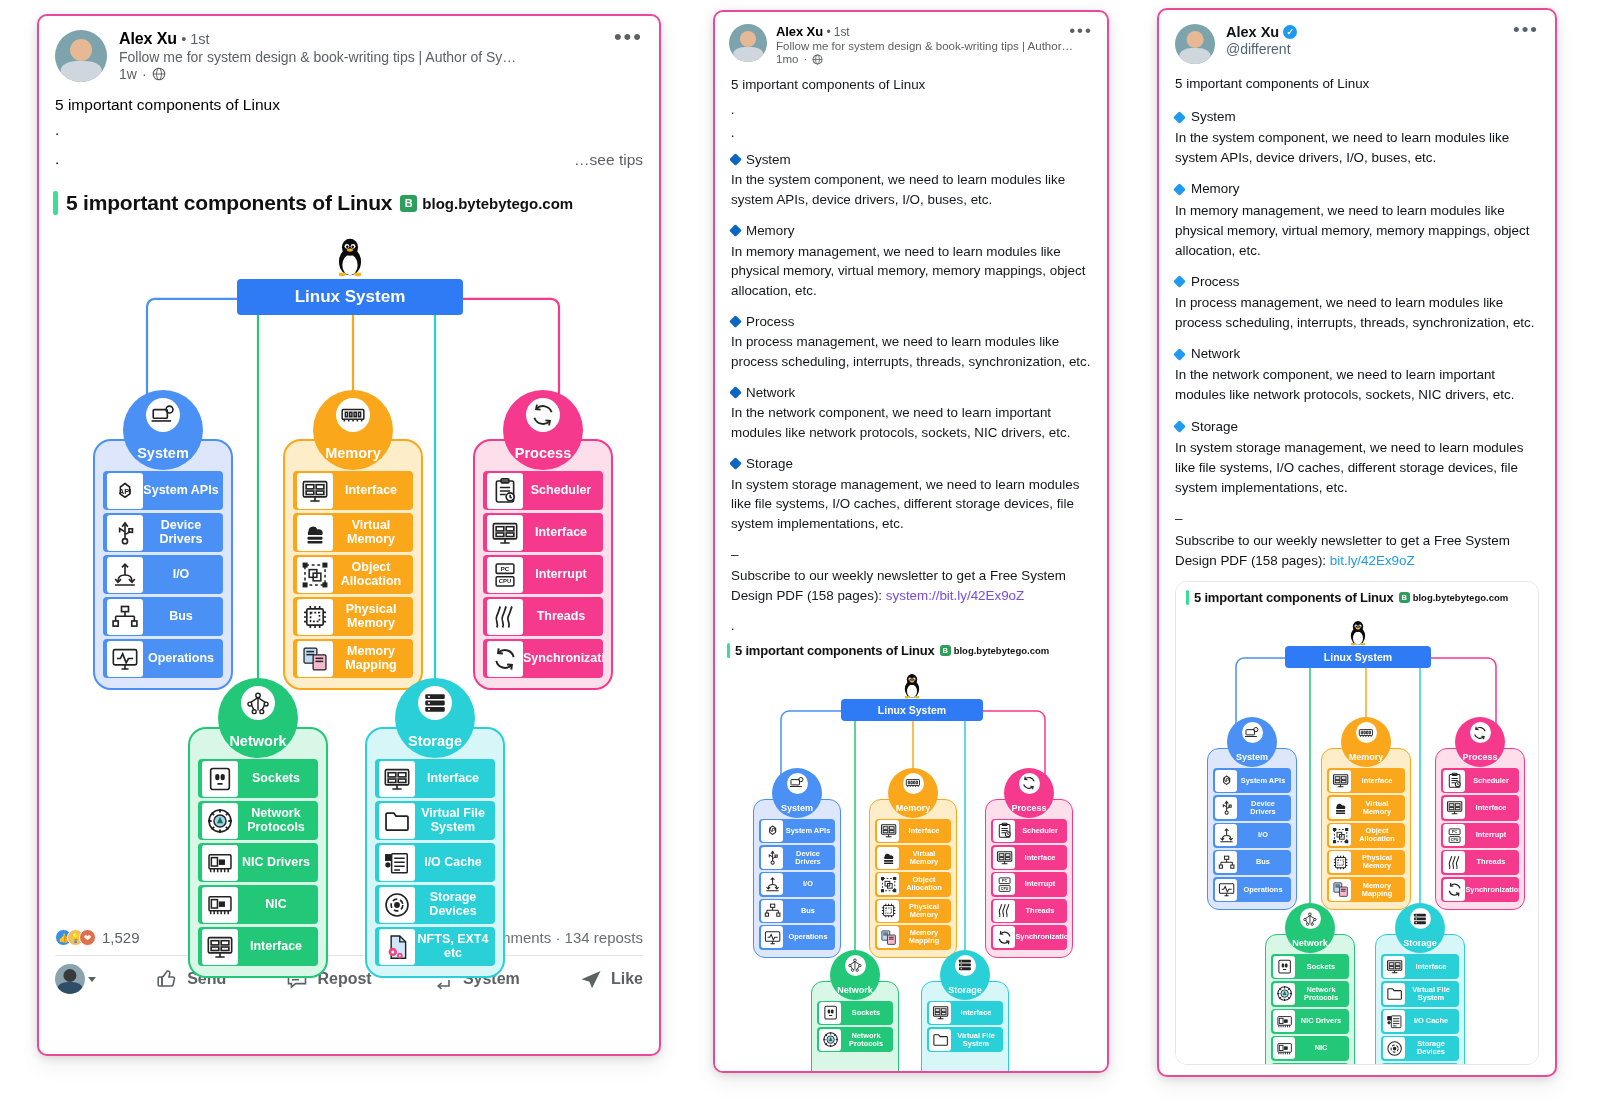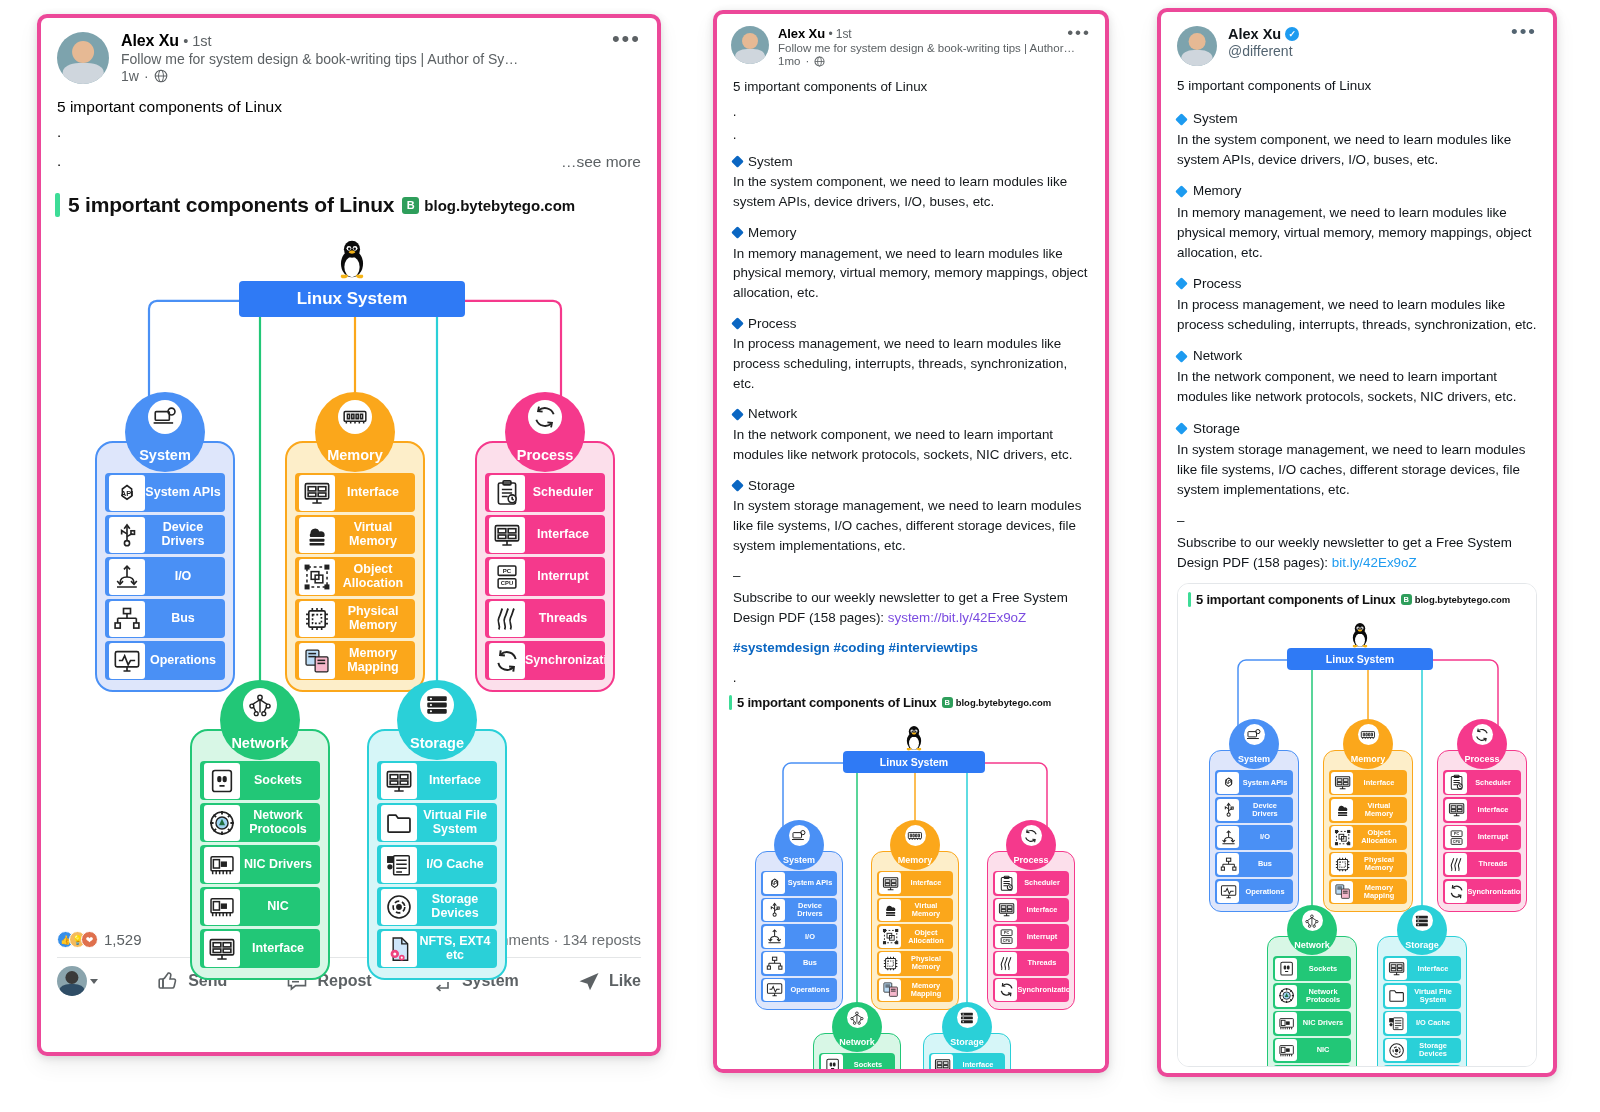--- a/index.html
+++ b/index.html
@@ -1,20 +1,20 @@
 <!DOCTYPE html>
 <html><head>
 <meta charset="utf-8">
 <style>
   * { box-sizing: border-box; margin:0; padding:0; }
   html,body { width:1600px; height:1112px; background:#ffffff; font-family:"Liberation Sans", sans-serif; }
   body { position:relative; overflow:hidden; }
 
   
-  .panel { position:absolute; background:#fff; border:4px solid #ec4899; border-radius:10px;
+  .panel { position:absolute; background:#fff; border:2px solid #ec4899; border-radius:10px;
            box-shadow: 0 2px 9px rgba(0,0,0,.13), 0 10px 22px rgba(0,0,0,.06); overflow:hidden; }
   #panel-linkedin-1w { left:37px; top:14px; width:624px; height:1042px; }
   #panel-linkedin-1mo{ left:713px; top:10px; width:396px; height:1063px; }
   #panel-twitter     { left:1157px; top:8px; width:400px; height:1069px; }
   .gray { color:#6b6f72; }
 
   
   .li-head { display:flex; padding:14px 16px 0 16px; position:relative; }
   .li-avatar { border-radius:50%; background:#7da3ad; flex:none; position:relative; overflow:hidden; }
   .li-avatar::before{content:"";position:absolute;left:50%;top:18%;width:42%;height:42%;transform:translateX(-50%);
@@ -133,21 +133,21 @@
         </span>
       </div>
     </div>
     <div class="li-dots">•••</div>
   </div>
 
   <div class="li-body">
     <div>5 important components of Linux</div>
     <div class="dotline">.</div>
     <div class="dotline">
-      <span class="seemore">…see more</span>
+      <span class="seemore">…see tips</span>
       <span>.</span>
     </div>
   </div>
 
   <div class="info" style="margin:14px 0 0 0; padding:0 14px 6px 14px;">
     <div class="info-title" style="gap:8px; margin-bottom:2px;">
       <div class="tbar" style="width:5px;height:24px;border-radius:2px;"></div>
       <div class="t" style="font-size:21px;">5 important components of Linux</div>
       <div class="bbt" style="gap:5px;font-size:15px;">
         <span class="bicon" style="width:17px;height:17px;font-size:11px;">B</span>
@@ -656,21 +656,20 @@
           <span class="diamond"></span>
           <span>Storage</span>
         </div>
       <p>In system storage management, we need to learn modules like file systems, I/O caches, different storage devices, file system implementations, etc.</p>
     </div>
 
     <p style="margin-bottom:2px;">–</p>
     <p>
       <span>Subscribe to our weekly newsletter to get a Free System Design PDF (158 pages): </span><span class="link">system://bit.ly/42Ex9oZ</span>
     </p>
-    <p class="hash">#systemdesign #coding #interviewtips</p>
     <p class="tiny-dot" style="margin-bottom:6px;">.</p>
   </div>
 
   <div class="info" style="padding:0 12px 4px 12px;">
     <div class="info-title" style="gap:5px;margin-bottom:1px;">
       <div class="tbar" style="width:3px;height:15px;border-radius:1.5px;"></div>
       <div class="t" style="font-size:13px;">5 important components of Linux</div>
       <div class="bbt" style="gap:3px;font-size:9.5px;">
         <span class="bicon" style="width:11px;height:11px;font-size:7.5px;">B</span>
         <span>blog.bytebytego.com</span>

